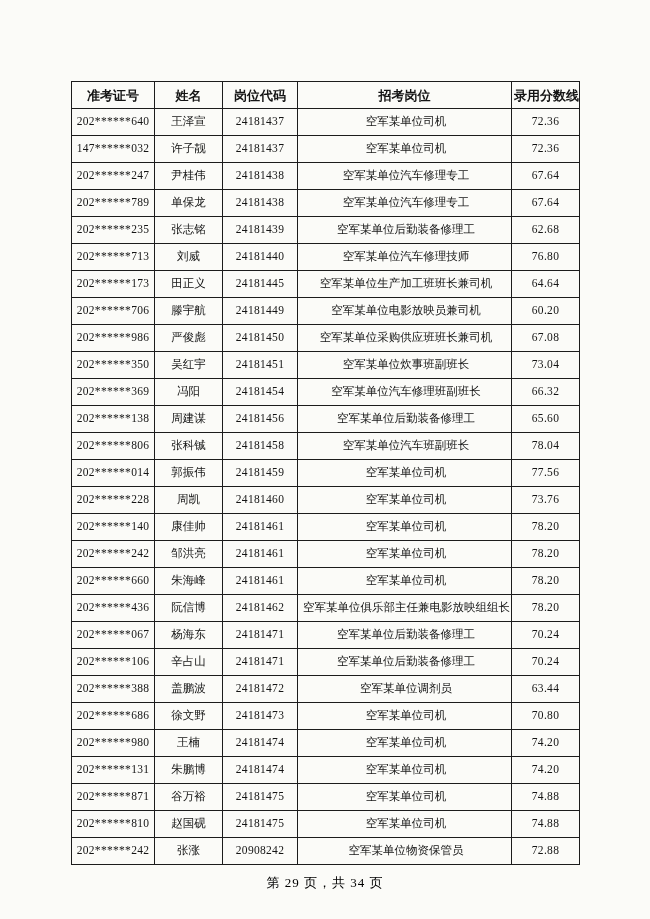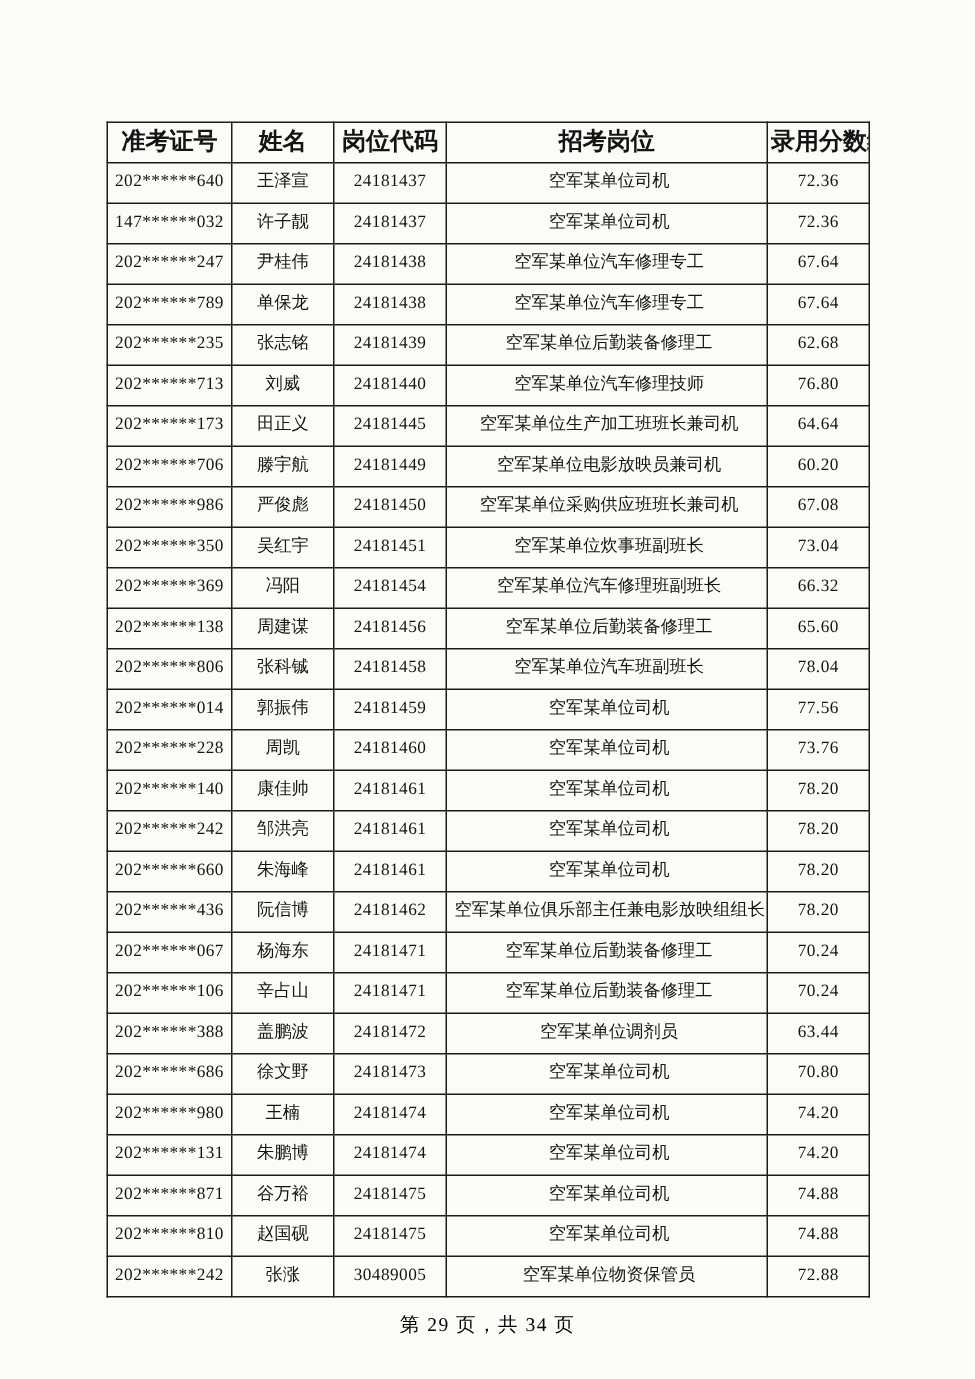--- a/index.html
+++ b/index.html
@@ -31,21 +31,21 @@
     font-size: 11.5px;
     color: #141414;
     text-align: center;
     padding: 0 2px;
     white-space: nowrap;
     overflow: hidden;
     line-height: 1;
   }
   .score-table th {
     font-weight: bold;
-    font-size: 16px;
+    font-size: 13px;
   }
   .score-table td.col-position {
     text-align: center;
     padding-left: 5px;
   }
   .score-table td.col-ticket,
   .score-table td.col-code,
   .score-table td.col-score {
     letter-spacing: 0.3px;
   }
@@ -268,21 +268,21 @@
         <tr>
           <td class="col-ticket">202******810</td>
           <td class="col-name">赵国砚</td>
           <td class="col-code">24181475</td>
           <td class="col-position">空军某单位司机</td>
           <td class="col-score">74.88</td>
         </tr>
         <tr>
           <td class="col-ticket">202******242</td>
           <td class="col-name">张涨</td>
-          <td class="col-code">30489005</td>
+          <td class="col-code">20908242</td>
           <td class="col-position">空军某单位物资保管员</td>
           <td class="col-score">72.88</td>
         </tr>
       </tbody>
   </table>
 
   <div class="page-footer">第 29 页，共 34 页</div>
 
 </div>
 

